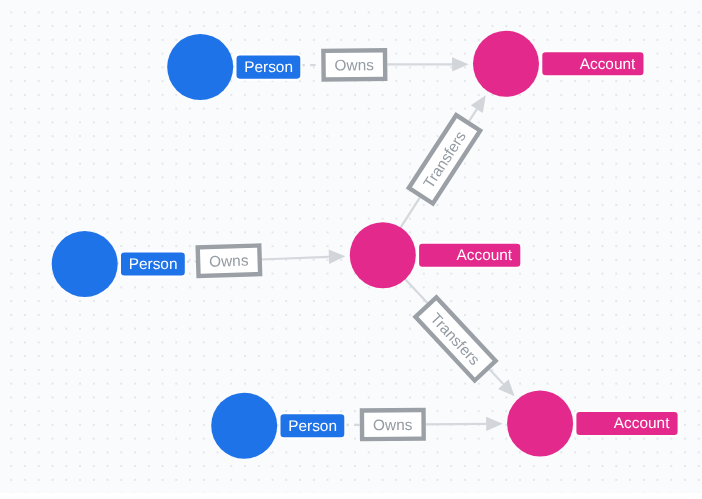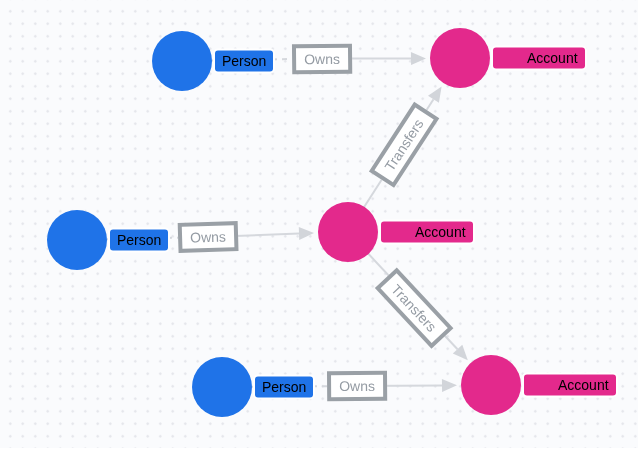--- a/index.html
+++ b/index.html
@@ -25,21 +25,21 @@
   .node{
     position:absolute;width:60px;height:60px;border-radius:50%;
     transform:translate(-50%,-50%);
   }
   .node.person{background:#1f73e8;}
   .node.account{background:#e3298c;}
   .node-label{
     position:absolute;
     transform:translateY(-50%);
     font-size:14px;line-height:17px;
-    color:#000000;
+    color:#ffffff;
     padding:2px 7px;
     border:2px solid #ffffff;
     border-radius:5px;
     white-space:nowrap;
     text-align:center;
   }
   .node-label.person{background:#1f73e8;}
   .node-label.account{background:#e3298c;padding-left:34px;}
   .edge-box{
     position:absolute;

